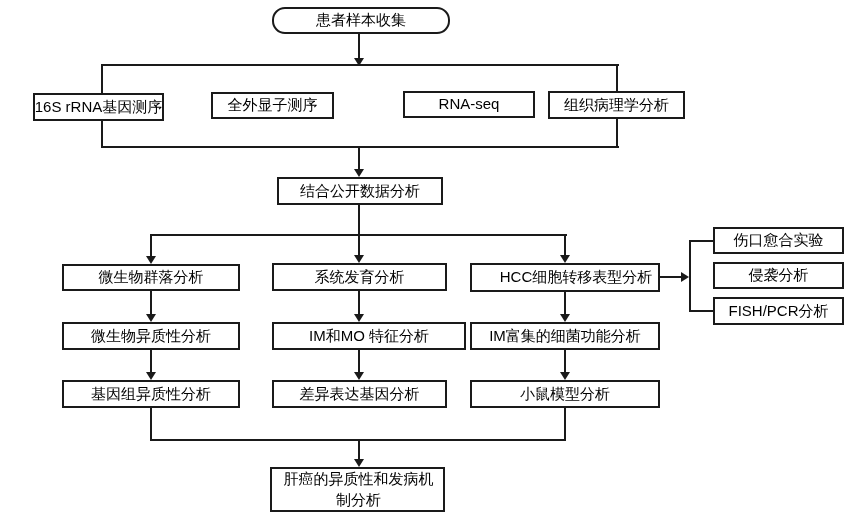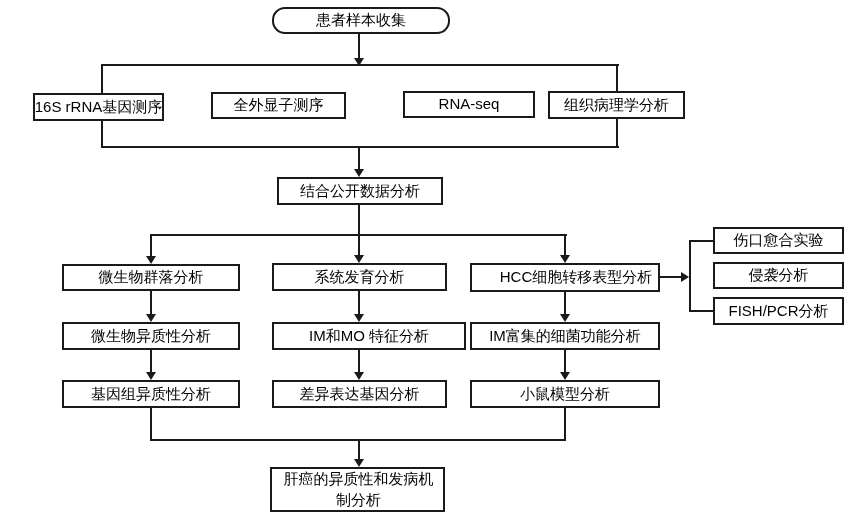--- a/index.html
+++ b/index.html
@@ -27,21 +27,21 @@
   }
 </style>
 </head>
 <body>
 
 <div id="canvas">
 
   <div class="node" style="left:272px;top:7px;width:178px;height:27px;border-radius:13px;">患者样本收集</div>
 
   <div class="node" style="left:33px;top:93px;width:131px;height:28px;">16S rRNA基因测序</div>
-  <div class="node" style="left:211px;top:92px;width:135px;height:27px;">全外显子测序</div>
+  <div class="node" style="left:211px;top:92px;width:123px;height:27px;">全外显子测序</div>
   <div class="node" style="left:380px;top:91px;width:132px;height:27px;margin-left:23px;">RNA-seq</div>
   <div class="node" style="left:548px;top:91px;width:137px;height:28px;">组织病理学分析</div>
 
   <div class="node" style="left:277px;top:177px;width:166px;height:28px;">结合公开数据分析</div>
 
   <div class="node" style="left:62px;top:264px;width:178px;height:27px;">微生物群落分析</div>
   <div class="node" style="left:272px;top:263px;width:175px;height:28px;">系统发育分析</div>
   <div class="node" style="left:470px;top:263px;width:190px;height:29px;padding-left:28px;">HCC细胞转移表型分析</div>
 
   <div class="node" style="left:713px;top:227px;width:131px;height:27px;">伤口愈合实验</div>

